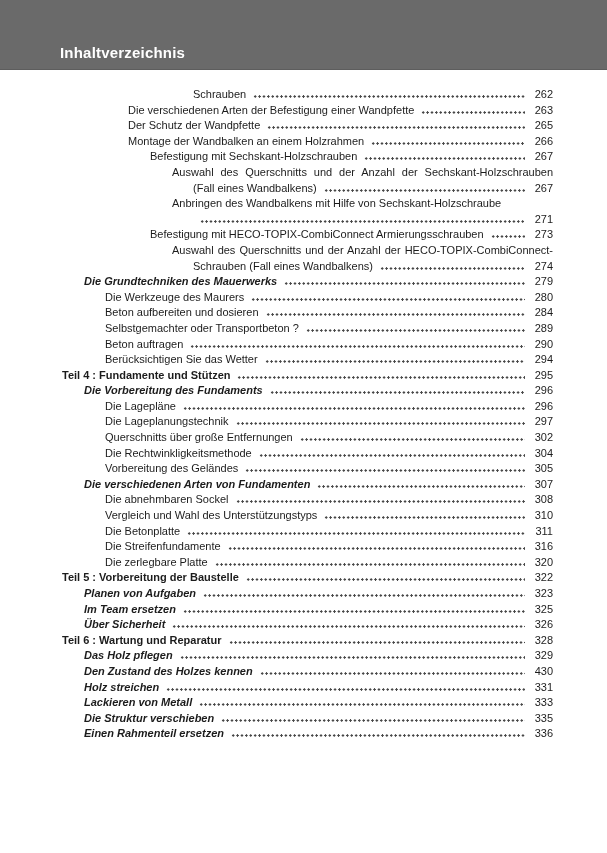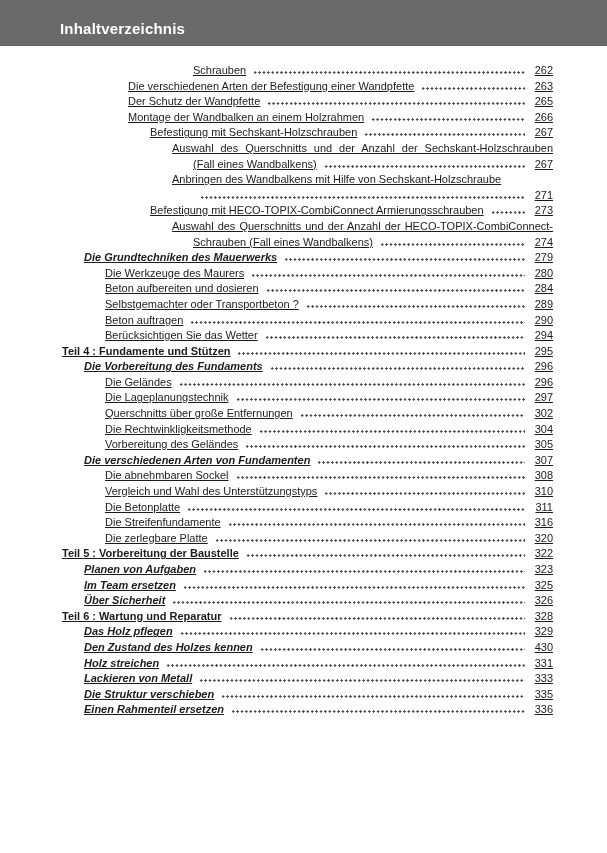--- a/index.html
+++ b/index.html
@@ -4,38 +4,37 @@
 <style>
   html,body{margin:0;padding:0;}
   body{
     width:607px;height:853px;
     background:#ffffff;
     font-family:"Liberation Sans",sans-serif;
     color:#1c1c1c;
     overflow:hidden;
   }
   .header{
-    height:46px;
+    height:70px;
     background:#6a6a6a;
     display:flex;align-items:flex-end;
     padding:0 0 9px 60px;
     box-sizing:border-box;
     box-shadow:inset 0 -1px 0 rgba(0,0,0,.12);
   }
   .header .title{
     margin:0;
     font-size:15px;
     font-weight:bold;
     color:#ffffff;
     letter-spacing:.2px;
   }
   .toc{
     padding:17px 54px 0 62px;
     font-size:11px;
-    text-decoration:underline;
   }
   .row{
     display:flex;
     align-items:baseline;
     line-height:15.6px;
   }
   .lvl0{padding-left:0}
   .lvl1{padding-left:22px}
   .lvl2{padding-left:43px}
   .lvl3{padding-left:66px}
@@ -164,21 +163,21 @@
       <span class="t">Teil 4 : Fundamente und Stützen</span>
       <span class="dots"></span>
       <span class="pg">295</span>
     </div>
     <div class="row lvl1 bolditalic">
       <span class="t">Die Vorbereitung des Fundaments</span>
       <span class="dots"></span>
       <span class="pg">296</span>
     </div>
     <div class="row lvl2 normal">
-      <span class="t">Die Geländes</span>
+      <span class="t">Die Lagepläne</span>
       <span class="dots"></span>
       <span class="pg">296</span>
     </div>
     <div class="row lvl2 normal">
       <span class="t">Die Lageplanungstechnik</span>
       <span class="dots"></span>
       <span class="pg">297</span>
     </div>
     <div class="row lvl2 normal">
       <span class="t">Querschnitts über große Entfernungen</span>

